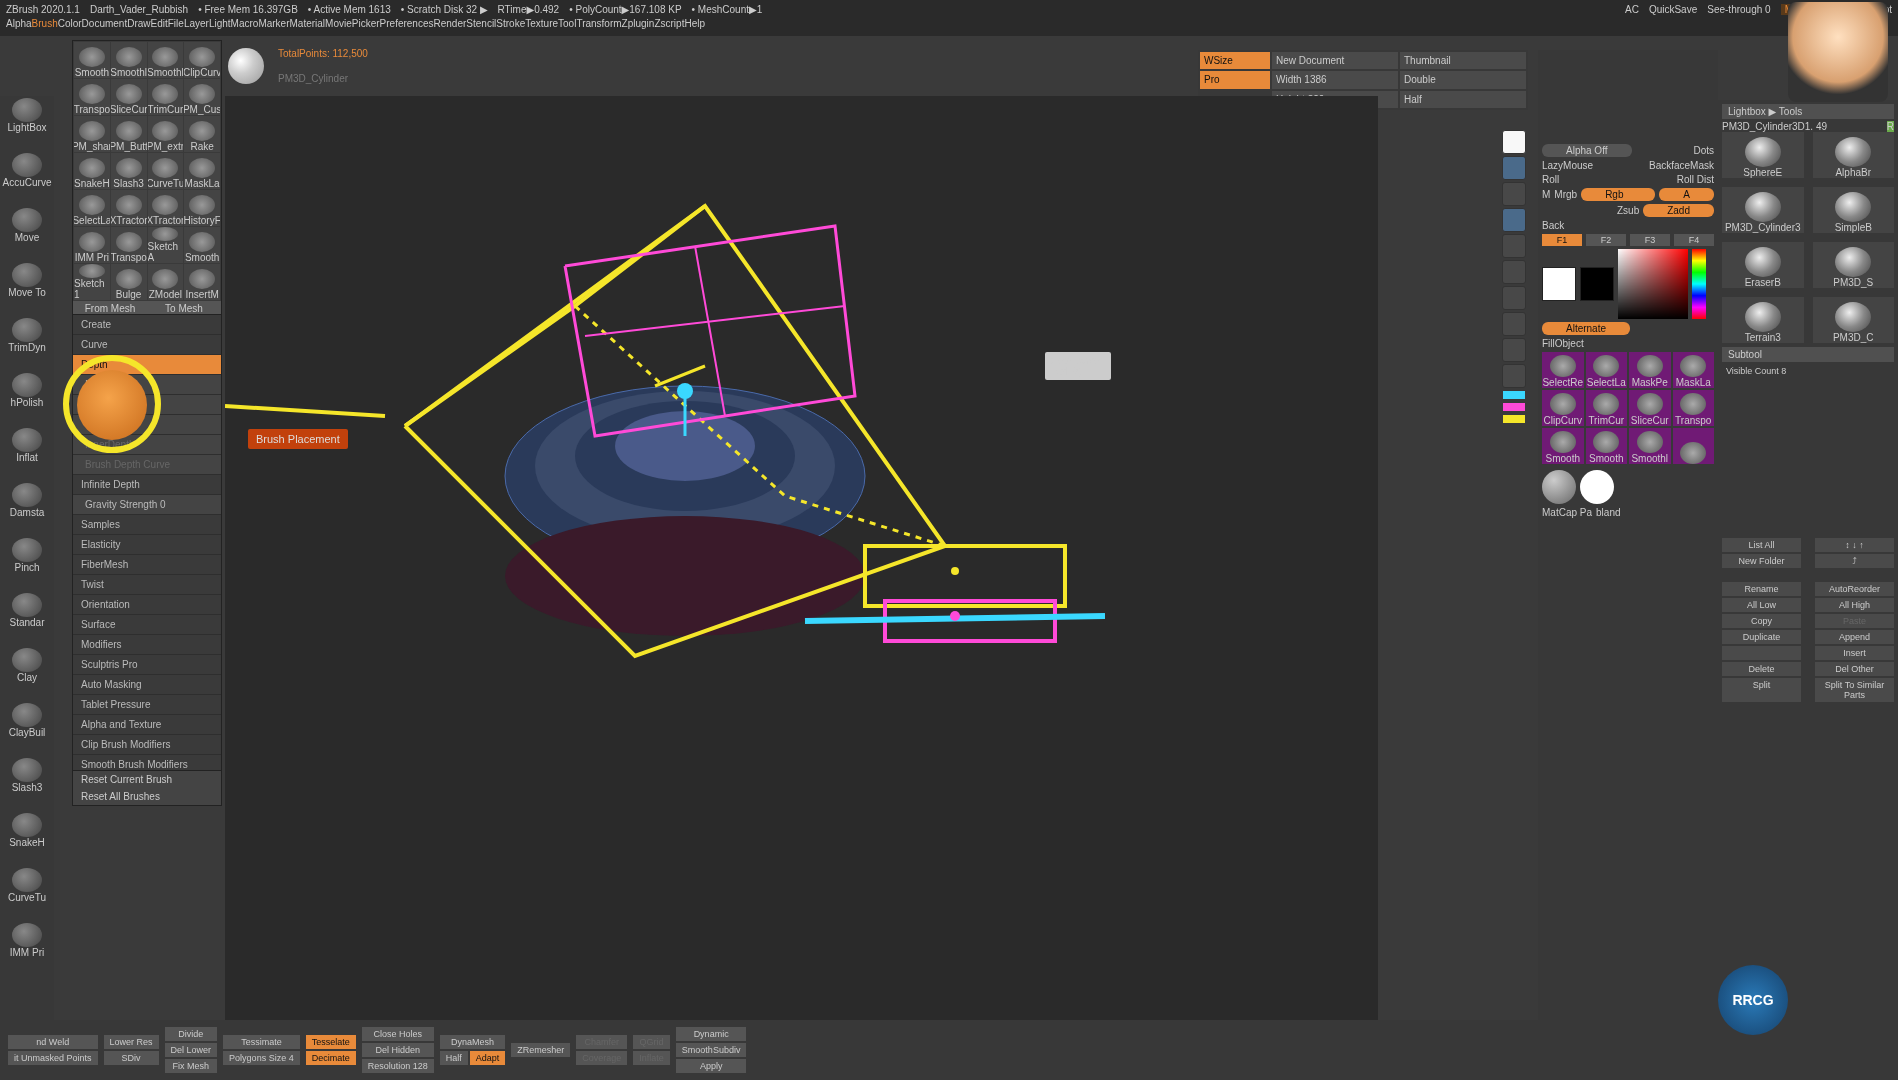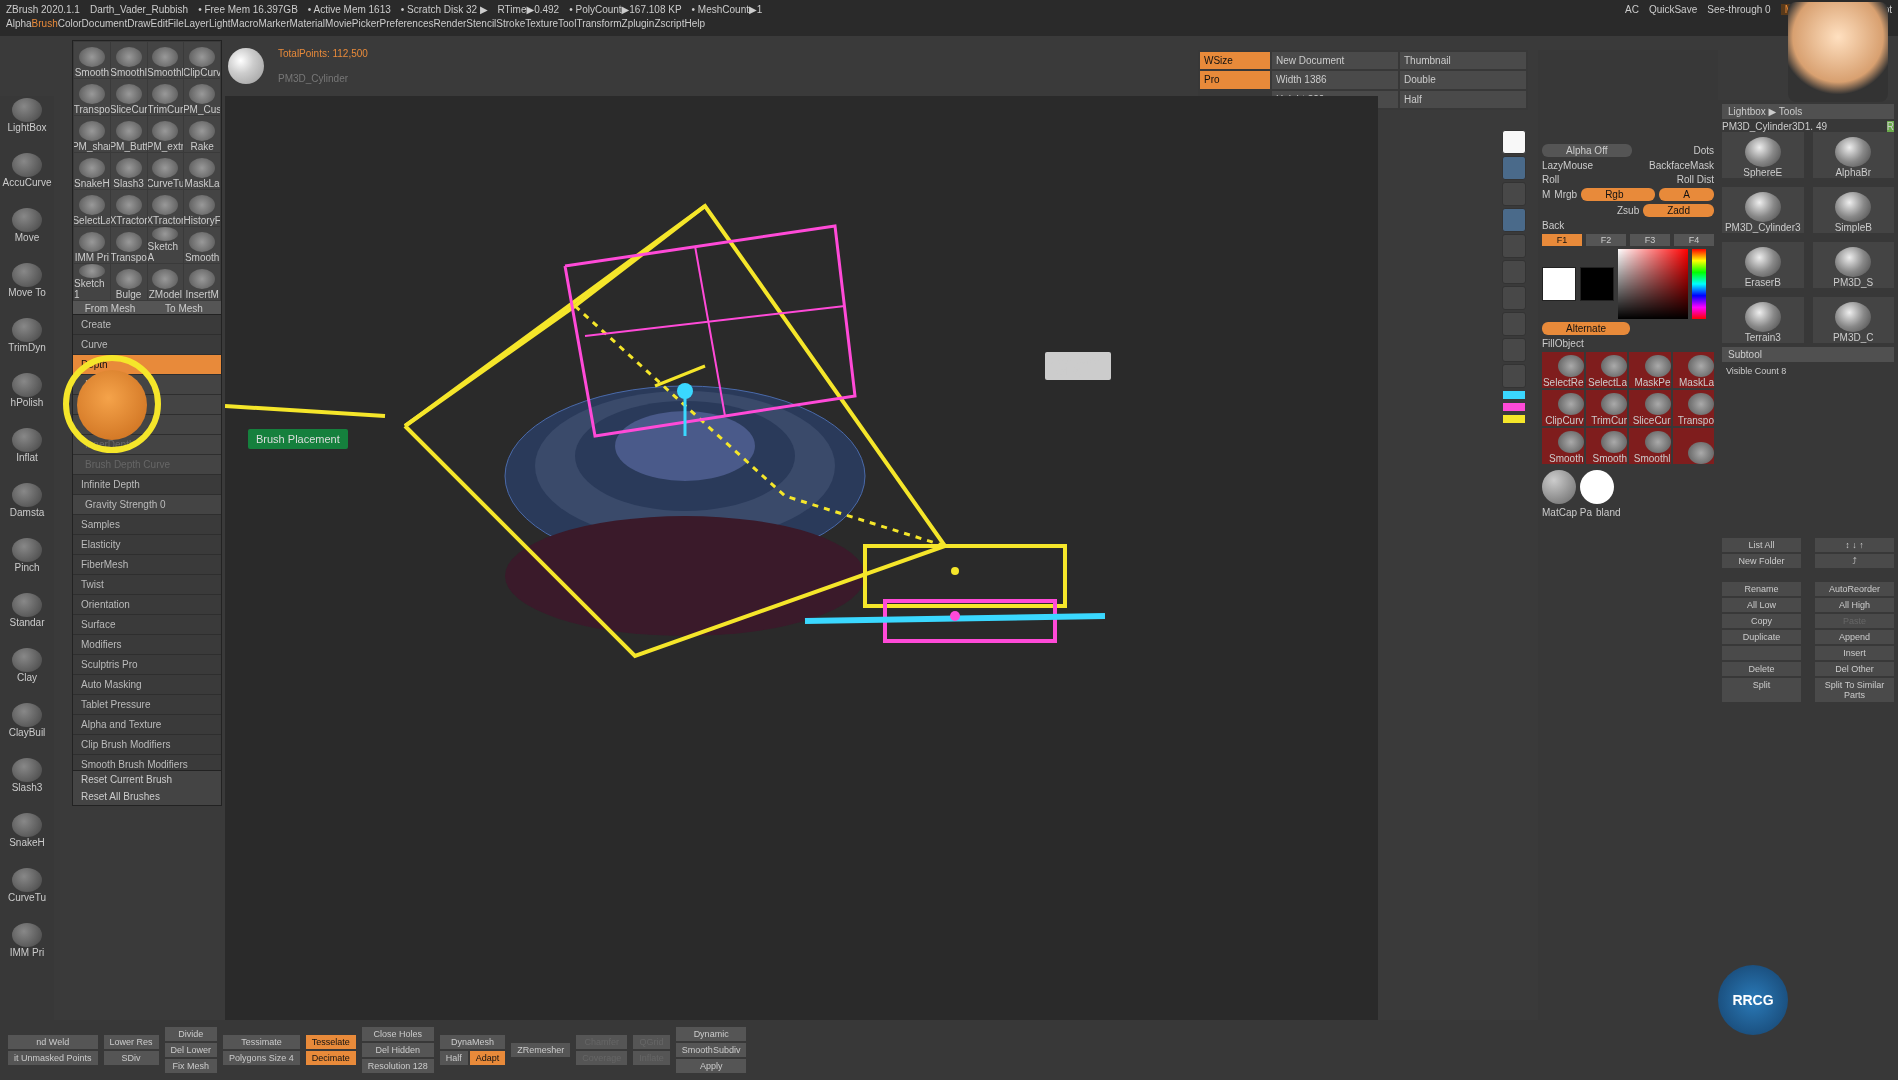--- a/index.html
+++ b/index.html
@@ -22,38 +22,38 @@
 .brush-panel .from-to div{flex:1;text-align:center;background:#555;line-height:16px}
 .menu-list{position:absolute;left:72px;top:314px;width:150px;background:#3a3a3a;border:1px solid #222;z-index:5}
 .menu-list .mi{padding:4px 8px;font-size:10px;color:#bbb;border-bottom:1px solid #2e2e2e}
 .menu-list .mi.hl{background:#e88a3a;color:#111}
 .menu-list .sub{background:#444;padding-left:12px}
 .depth-preview{position:absolute;left:77px;top:370px;width:70px;height:70px;border-radius:50%;background:radial-gradient(circle at 45% 40%,#f5a34a,#c86a1a);z-index:6}
 .depth-hl{position:absolute;left:63px;top:355px;width:98px;height:98px;border:6px solid #f5e62a;border-radius:50%;z-index:7;pointer-events:none}
 .ctx-menu{position:absolute;left:72px;top:770px;width:150px;background:#444;border:1px solid #222;z-index:8}
 .ctx-menu div{padding:3px 8px;font-size:10px;color:#ccc}
 .canvas{position:absolute;left:225px;top:96px;right:520px;bottom:60px;background:#2a2a2a}
-.status-chip{position:absolute;left:248px;top:429px;background:#15803d;padding:4px 8px;border-radius:2px;font-size:11px;color:#ddd;z-index:4}
+.status-chip{position:absolute;left:248px;top:429px;background:#c2410c;padding:4px 8px;border-radius:2px;font-size:11px;color:#ddd;z-index:4}
 .tooltip{position:absolute;left:1045px;top:352px;background:#ccc;color:#222;padding:3px 6px;font-size:10px;border-radius:2px;z-index:9}
 .nav-col{position:absolute;right:370px;top:130px;width:26px;display:flex;flex-direction:column;gap:2px;z-index:4}
 .nav-col .nb{width:24px;height:24px;background:#484848;border:1px solid #333;border-radius:3px}
 .nav-col .nb.sel{background:#4a6a8a}
 .nav-col .cs{width:22px;height:8px;margin:1px}
 .right-a{position:absolute;right:180px;top:50px;width:180px;bottom:60px;background:#383838;padding:4px;overflow:hidden}
 .right-a .row{display:flex;align-items:center;gap:4px;margin-bottom:3px;font-size:9px}
 .right-a .chip{background:#555;padding:1px 24px;border-radius:6px}
 .right-a .chip.orange{background:#e88a3a;color:#111}
 .right-a .matball{width:72px;height:72px;border-radius:50%;background:radial-gradient(circle at 35% 30%,#f8a76a,#b8632a 55%,#5a2a0a);margin:4px 0}
 .right-a .fbtn{flex:1;text-align:center;background:#555;padding:1px 0;font-size:9px}
 .right-a .fbtn.sel{background:#e88a3a;color:#111}
 .right-a .swatch{width:34px;height:34px;border:1px solid #222}
 .right-a .picker{width:70px;height:70px;background:linear-gradient(to right,#fff,#f00),linear-gradient(to bottom,transparent,#000);background-blend-mode:multiply;position:relative}
 .right-a .hue{width:14px;height:70px;background:linear-gradient(to bottom,red,yellow,lime,cyan,blue,magenta,red)}
 .right-a .thgrid{display:grid;grid-template-columns:repeat(4,1fr);gap:2px}
-.right-a .thgrid .tc{height:36px;background:#7f1d1d;display:flex;flex-direction:column;align-items:flex-end;justify-content:flex-end;font-size:8px}
+.right-a .thgrid .tc{height:36px;background:#701a75;display:flex;flex-direction:column;align-items:center;justify-content:flex-end;font-size:8px}
 .right-a .thgrid .tc .b{width:26px;height:22px;background:radial-gradient(circle,#aaa,#555);border-radius:50%}
 .right-b{position:absolute;right:0;top:100px;width:180px;bottom:0;background:#383838;padding:4px}
 .right-b .hdr{background:#505050;padding:2px 6px;font-size:10px;margin-bottom:2px}
 .right-b .tgrid{display:grid;grid-template-columns:repeat(2,1fr);gap:9px}
 .right-b .tcell{height:46px;background:#444;display:flex;flex-direction:column;align-items:center;justify-content:flex-end;font-size:8px}
 .right-b .tcell .s{width:36px;height:30px;background:radial-gradient(circle at 40% 35%,#eee,#888 50%,#444);border-radius:50%}
 .right-b .strow{display:flex;align-items:center;height:22px;margin-bottom:1px;font-size:9px;gap:4px}
 .right-b .strow .th{width:18px;height:18px;background:#555;border-radius:2px}
 .right-b .strow.sel{background:#4a6a8a}
 .right-b .bpair{display:flex;gap:14px;margin-bottom:2px}

